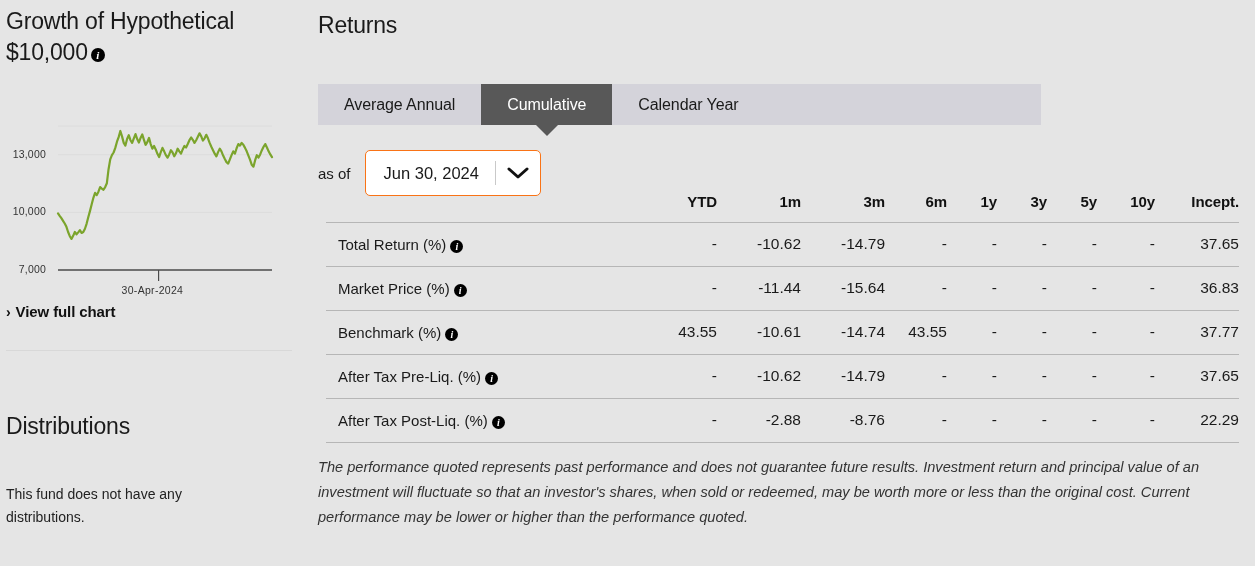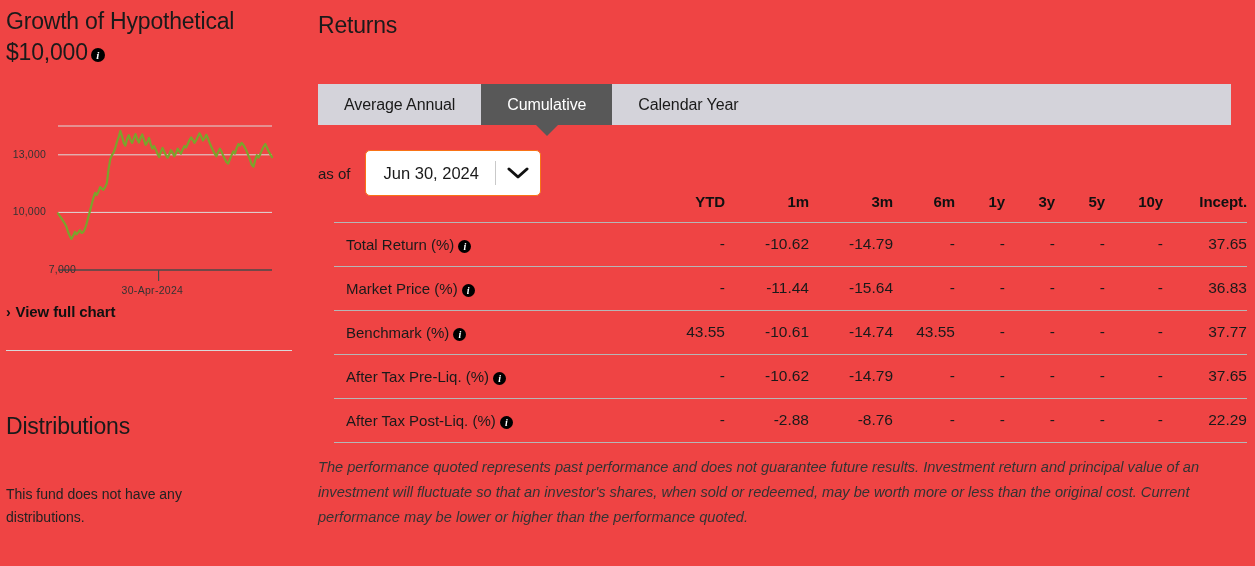--- a/index.html
+++ b/index.html
@@ -7,21 +7,21 @@
     margin: 0; padding: 0;
     background: #ffffff;
     font-family: "Liberation Sans", sans-serif;
     color: #1a1a1a;
   }
   #page {
     position: relative;
     width: 1255px;
     height: 566px;
     overflow: hidden;
-    background: #ef4444;
+    background: #e5e5e5;
     padding-left: 32px;
   }
 
   
   #left-panel {
     position: absolute;
     left: 0; top: 0;
     width: 300px;
     height: 566px;
   }
@@ -131,21 +131,21 @@
     font-size: 23px;
     font-weight: 400;
     letter-spacing: -0.2px;
     color: #1a1a1a;
   }
 
   
   #tabbar {
     position: absolute;
     left: 0; top: 84px;
-    width: 913px; height: 41px;
+    width: 723px; height: 41px;
     background: #d4d3da;
     display: flex;
     align-items: stretch;
   }
   .tab {
     display: flex;
     align-items: center;
     justify-content: center;
     font-size: 16px;
     color: #1a1a1a;
@@ -204,21 +204,21 @@
     width: 44px;
     display: flex;
     align-items: center;
     justify-content: center;
   }
   .select-arrow svg { display:block; }
 
   
   #returns-table {
     position: absolute;
-    left: 16px; top: 193px;
+    left: 8px; top: 193px;
     width: 913px;
     border-collapse: collapse;
   }
   #returns-table th {
     font-size: 15px;
     font-weight: bold;
     color: #111;
     text-align: right;
     padding: 0 0 12px 0;
     letter-spacing: -0.1px;
@@ -261,21 +261,21 @@
       <span>Growth of Hypothetical $10,000</span><span class="info-dot">i</span>
     </div>
 
     <div id="mini-chart"><svg width="290" height="170" viewBox="0 0 290 170">
           <line x1="58" x2="272" y1="8" y2="8" stroke="#DCDCDC" stroke-width="1"></line>
           <line x1="58" x2="272" y1="36.8" y2="36.8" stroke="#DCDCDC" stroke-width="1"></line>
           <line x1="58" x2="272" y1="94.4" y2="94.4" stroke="#DCDCDC" stroke-width="1"></line>
           <line x1="58" x2="272" y1="152" y2="152" stroke="#4A4A4A" stroke-width="1.6"></line>
           <line x1="158.57999999999998" x2="158.57999999999998" y1="152" y2="163" stroke="#4A4A4A" stroke-width="1.2"></line>
           <path d="M58.00 95.36 L59.69 97.86 L61.37 100.16 L63.06 102.85 L64.74 105.54 L66.43 108.80 L68.11 113.98 L69.80 118.21 L71.48 120.90 L73.17 117.82 L74.85 113.98 L76.54 116.29 L78.22 114.37 L79.91 112.06 L81.59 114.94 L83.28 113.98 L84.96 110.72 L86.65 105.54 L88.33 99.01 L90.02 92.86 L91.70 86.34 L93.39 79.81 L95.07 74.82 L96.76 77.12 L98.44 73.66 L100.13 69.06 L101.81 70.59 L103.50 71.74 L105.18 69.06 L106.87 65.22 L108.55 51.20 L110.24 41.41 L111.92 37.18 L113.61 34.50 L115.29 29.89 L116.98 23.74 L118.66 19.14 L120.35 12.99 L122.03 18.37 L123.72 24.90 L125.40 27.58 L127.09 21.06 L128.77 17.22 L130.46 22.21 L132.14 24.90 L133.83 20.29 L135.51 16.06 L137.20 21.06 L138.88 24.51 L140.57 19.90 L142.25 16.45 L143.94 21.82 L145.62 26.82 L147.31 24.13 L148.99 19.90 L150.68 26.05 L152.36 30.66 L154.05 27.97 L155.73 31.42 L157.42 35.84 L159.10 39.10 L160.79 34.11 L162.47 29.89 L164.16 33.34 L165.84 37.18 L167.53 39.68 L169.21 36.42 L170.90 32.19 L172.58 34.50 L174.27 38.34 L175.95 35.26 L177.64 30.66 L179.32 33.34 L181.01 35.65 L182.69 31.42 L184.38 27.97 L186.06 29.50 L187.75 26.05 L189.43 22.21 L191.12 19.52 L192.80 21.82 L194.49 24.90 L196.17 22.21 L197.86 18.75 L199.54 15.30 L201.23 18.37 L202.91 22.59 L204.60 20.29 L206.28 16.83 L207.97 20.29 L209.65 24.90 L211.34 28.74 L213.02 32.19 L214.71 35.65 L216.39 38.34 L218.08 34.11 L219.76 30.66 L221.45 33.34 L223.13 37.57 L224.82 41.02 L226.50 44.10 L228.19 45.63 L229.87 41.41 L231.56 37.18 L233.24 33.34 L234.93 35.65 L236.61 30.27 L238.30 26.05 L239.98 27.58 L241.67 24.90 L243.35 26.82 L245.04 29.89 L246.72 33.34 L248.41 37.57 L250.09 41.79 L251.78 46.78 L253.46 48.70 L255.15 42.18 L256.83 37.18 L258.52 39.49 L260.20 36.42 L261.89 32.19 L263.57 28.74 L265.26 26.05 L266.94 29.50 L268.63 33.34 L270.31 36.42 L272.00 39.10" fill="none" stroke="#7BA42C" stroke-width="2.2" stroke-linejoin="round" stroke-linecap="round"></path>
-        </svg><div class="ylab" style="top: 145px; left: 0px; margin-left: 30px;">7,000</div><div class="ylab" style="top: 87.4px; left: 0px;">10,000</div><div class="ylab" style="top: 29.8px; left: 0px;">13,000</div><div class="xlab" style="top: 166px; left: 121.58px;">30-Apr-2024</div></div>
+        </svg><div class="ylab" style="top: 145px; left: 0px;">7,000</div><div class="ylab" style="top: 87.4px; left: 0px;">10,000</div><div class="ylab" style="top: 29.8px; left: 0px;">13,000</div><div class="xlab" style="top: 166px; left: 121.58px;">30-Apr-2024</div></div>
 
     <div class="view-full">
       <span class="chev">›</span><span>View full chart</span>
     </div>
 
     <div class="left-hr"></div>
 
     <div class="dist-title">Distributions</div>
     <div class="dist-body">This fund does not have any distributions.</div>
   </div>

